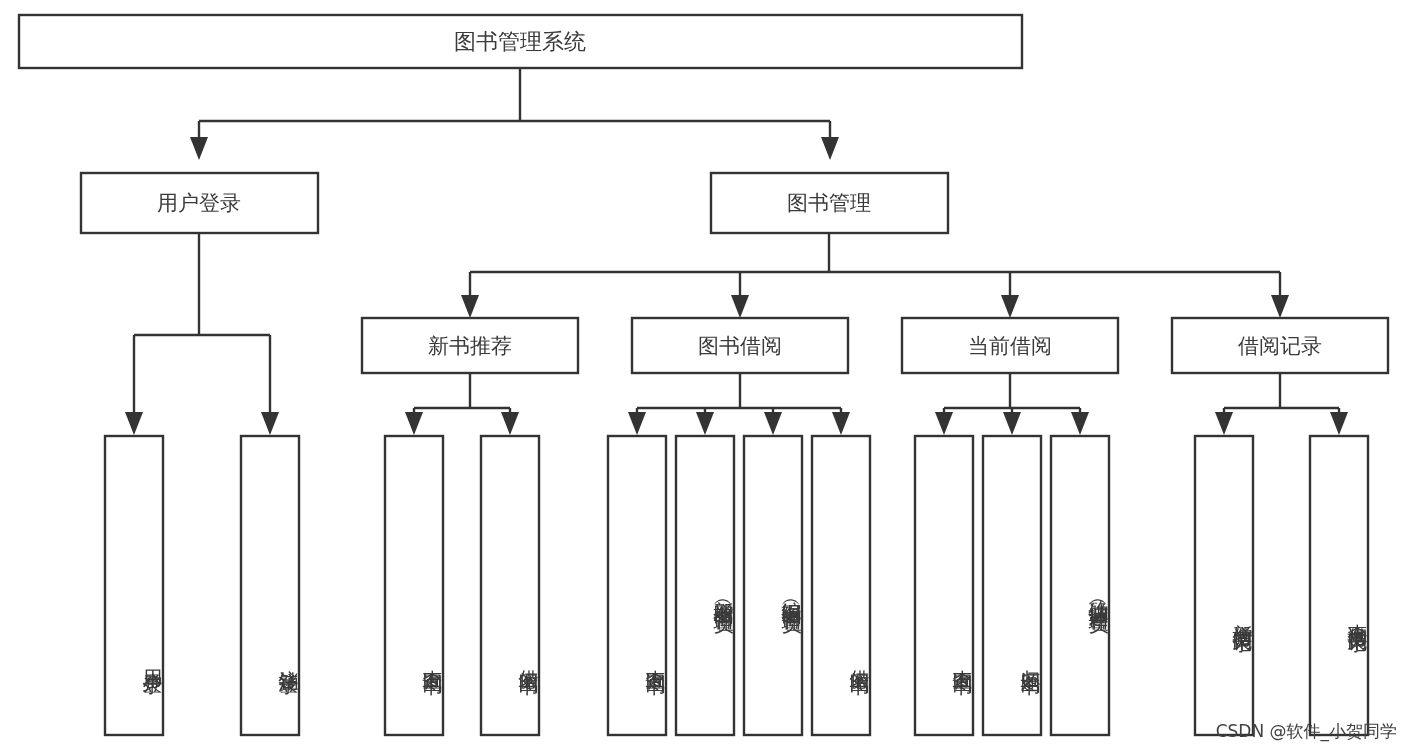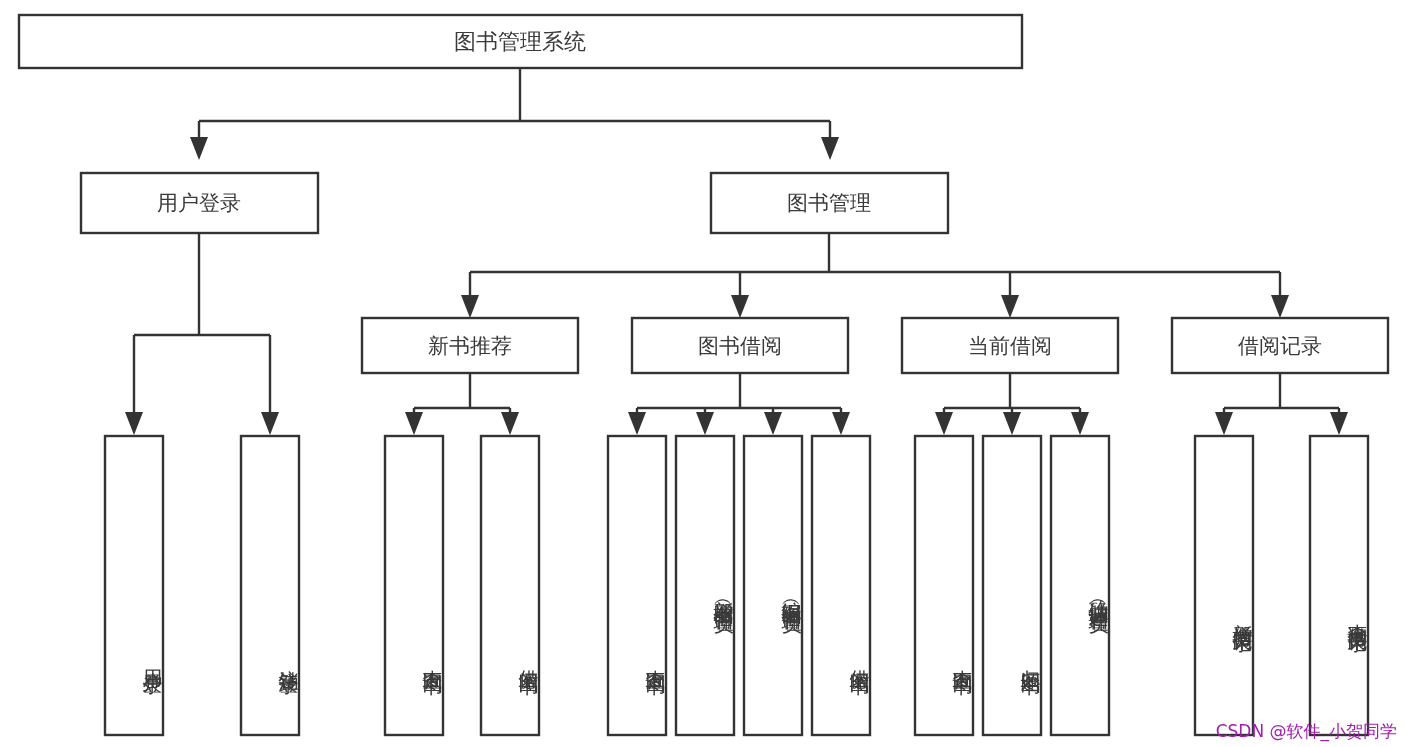--- a/index.html
+++ b/index.html
@@ -73,21 +73,21 @@
     justify-content: center;
     white-space: nowrap;
     pointer-events: none;
   }
   .watermark {
     position: absolute;
     right: 8px;
     bottom: 4px;
     font-family: "DejaVu Sans", "Liberation Sans", sans-serif;
     font-size: 17px;
-    color: #a21caf;
+    color: #404040;
     white-space: nowrap;
     margin-left: 10px;
   }
 </style>
 </head>
 <body>
 
 <div id="diagram-root">
 
   <svg class="diagram-svg" viewBox="0 0 1405 747" xmlns="http://www.w3.org/2000/svg">

